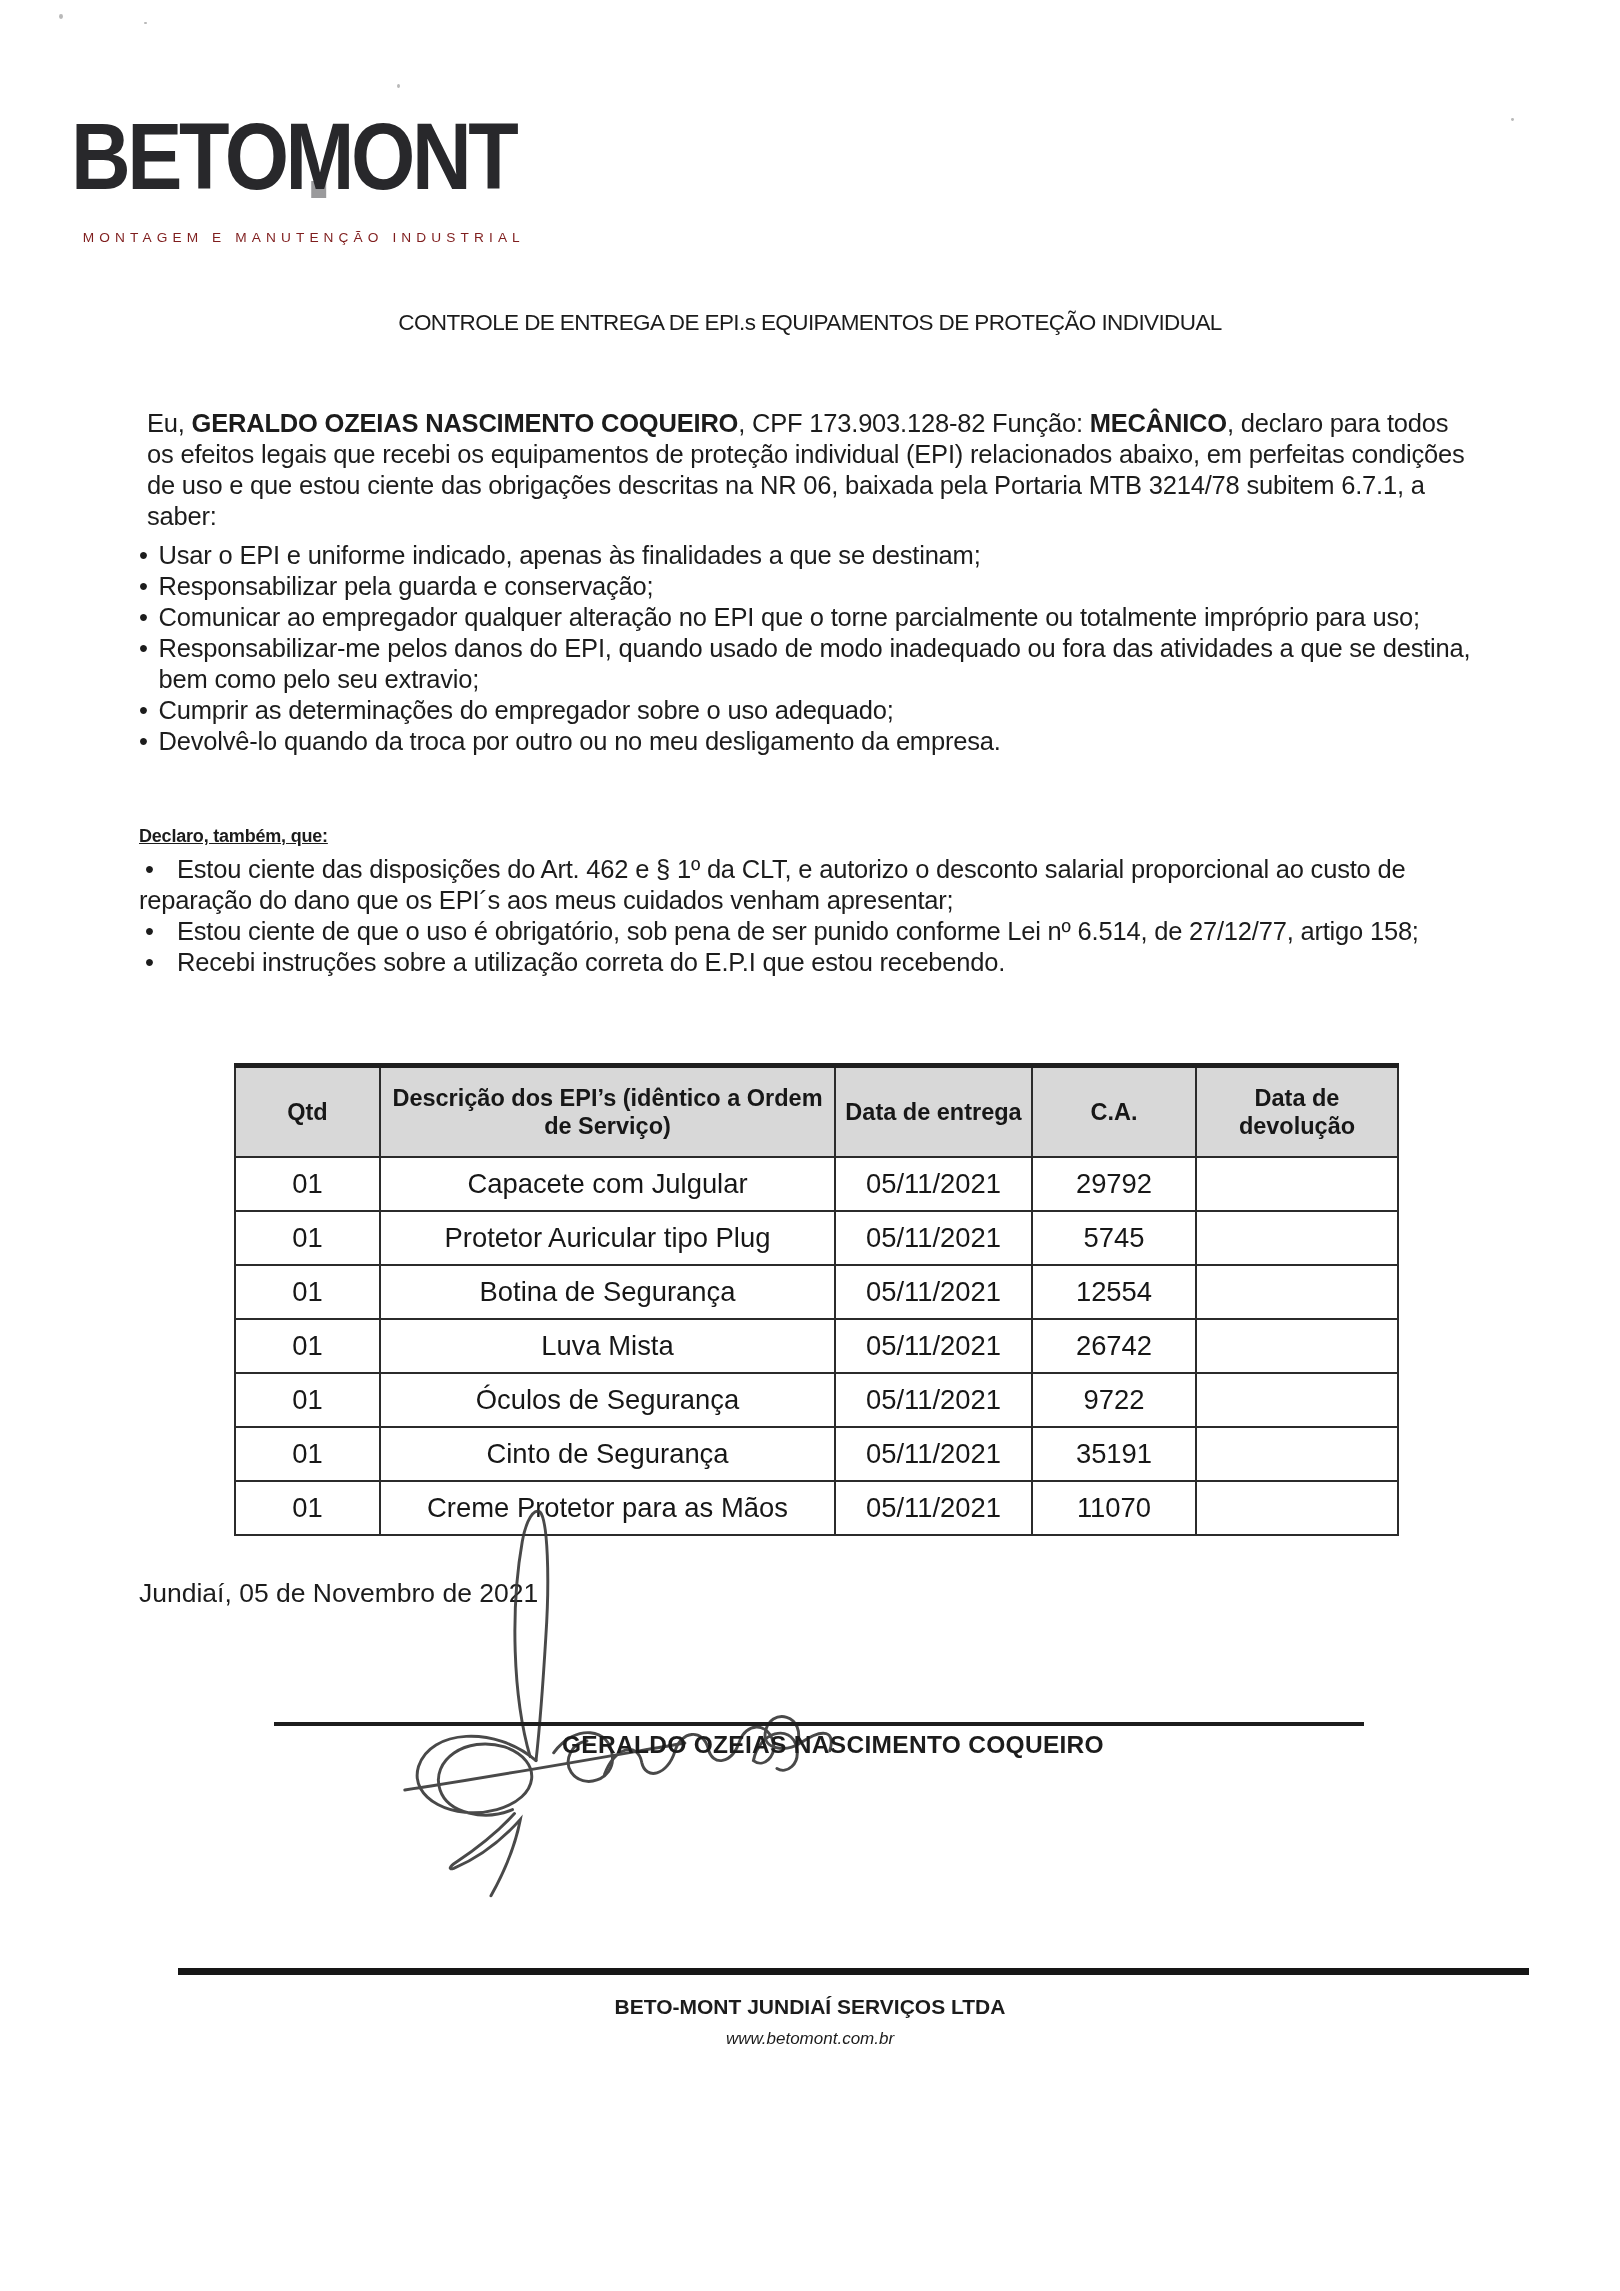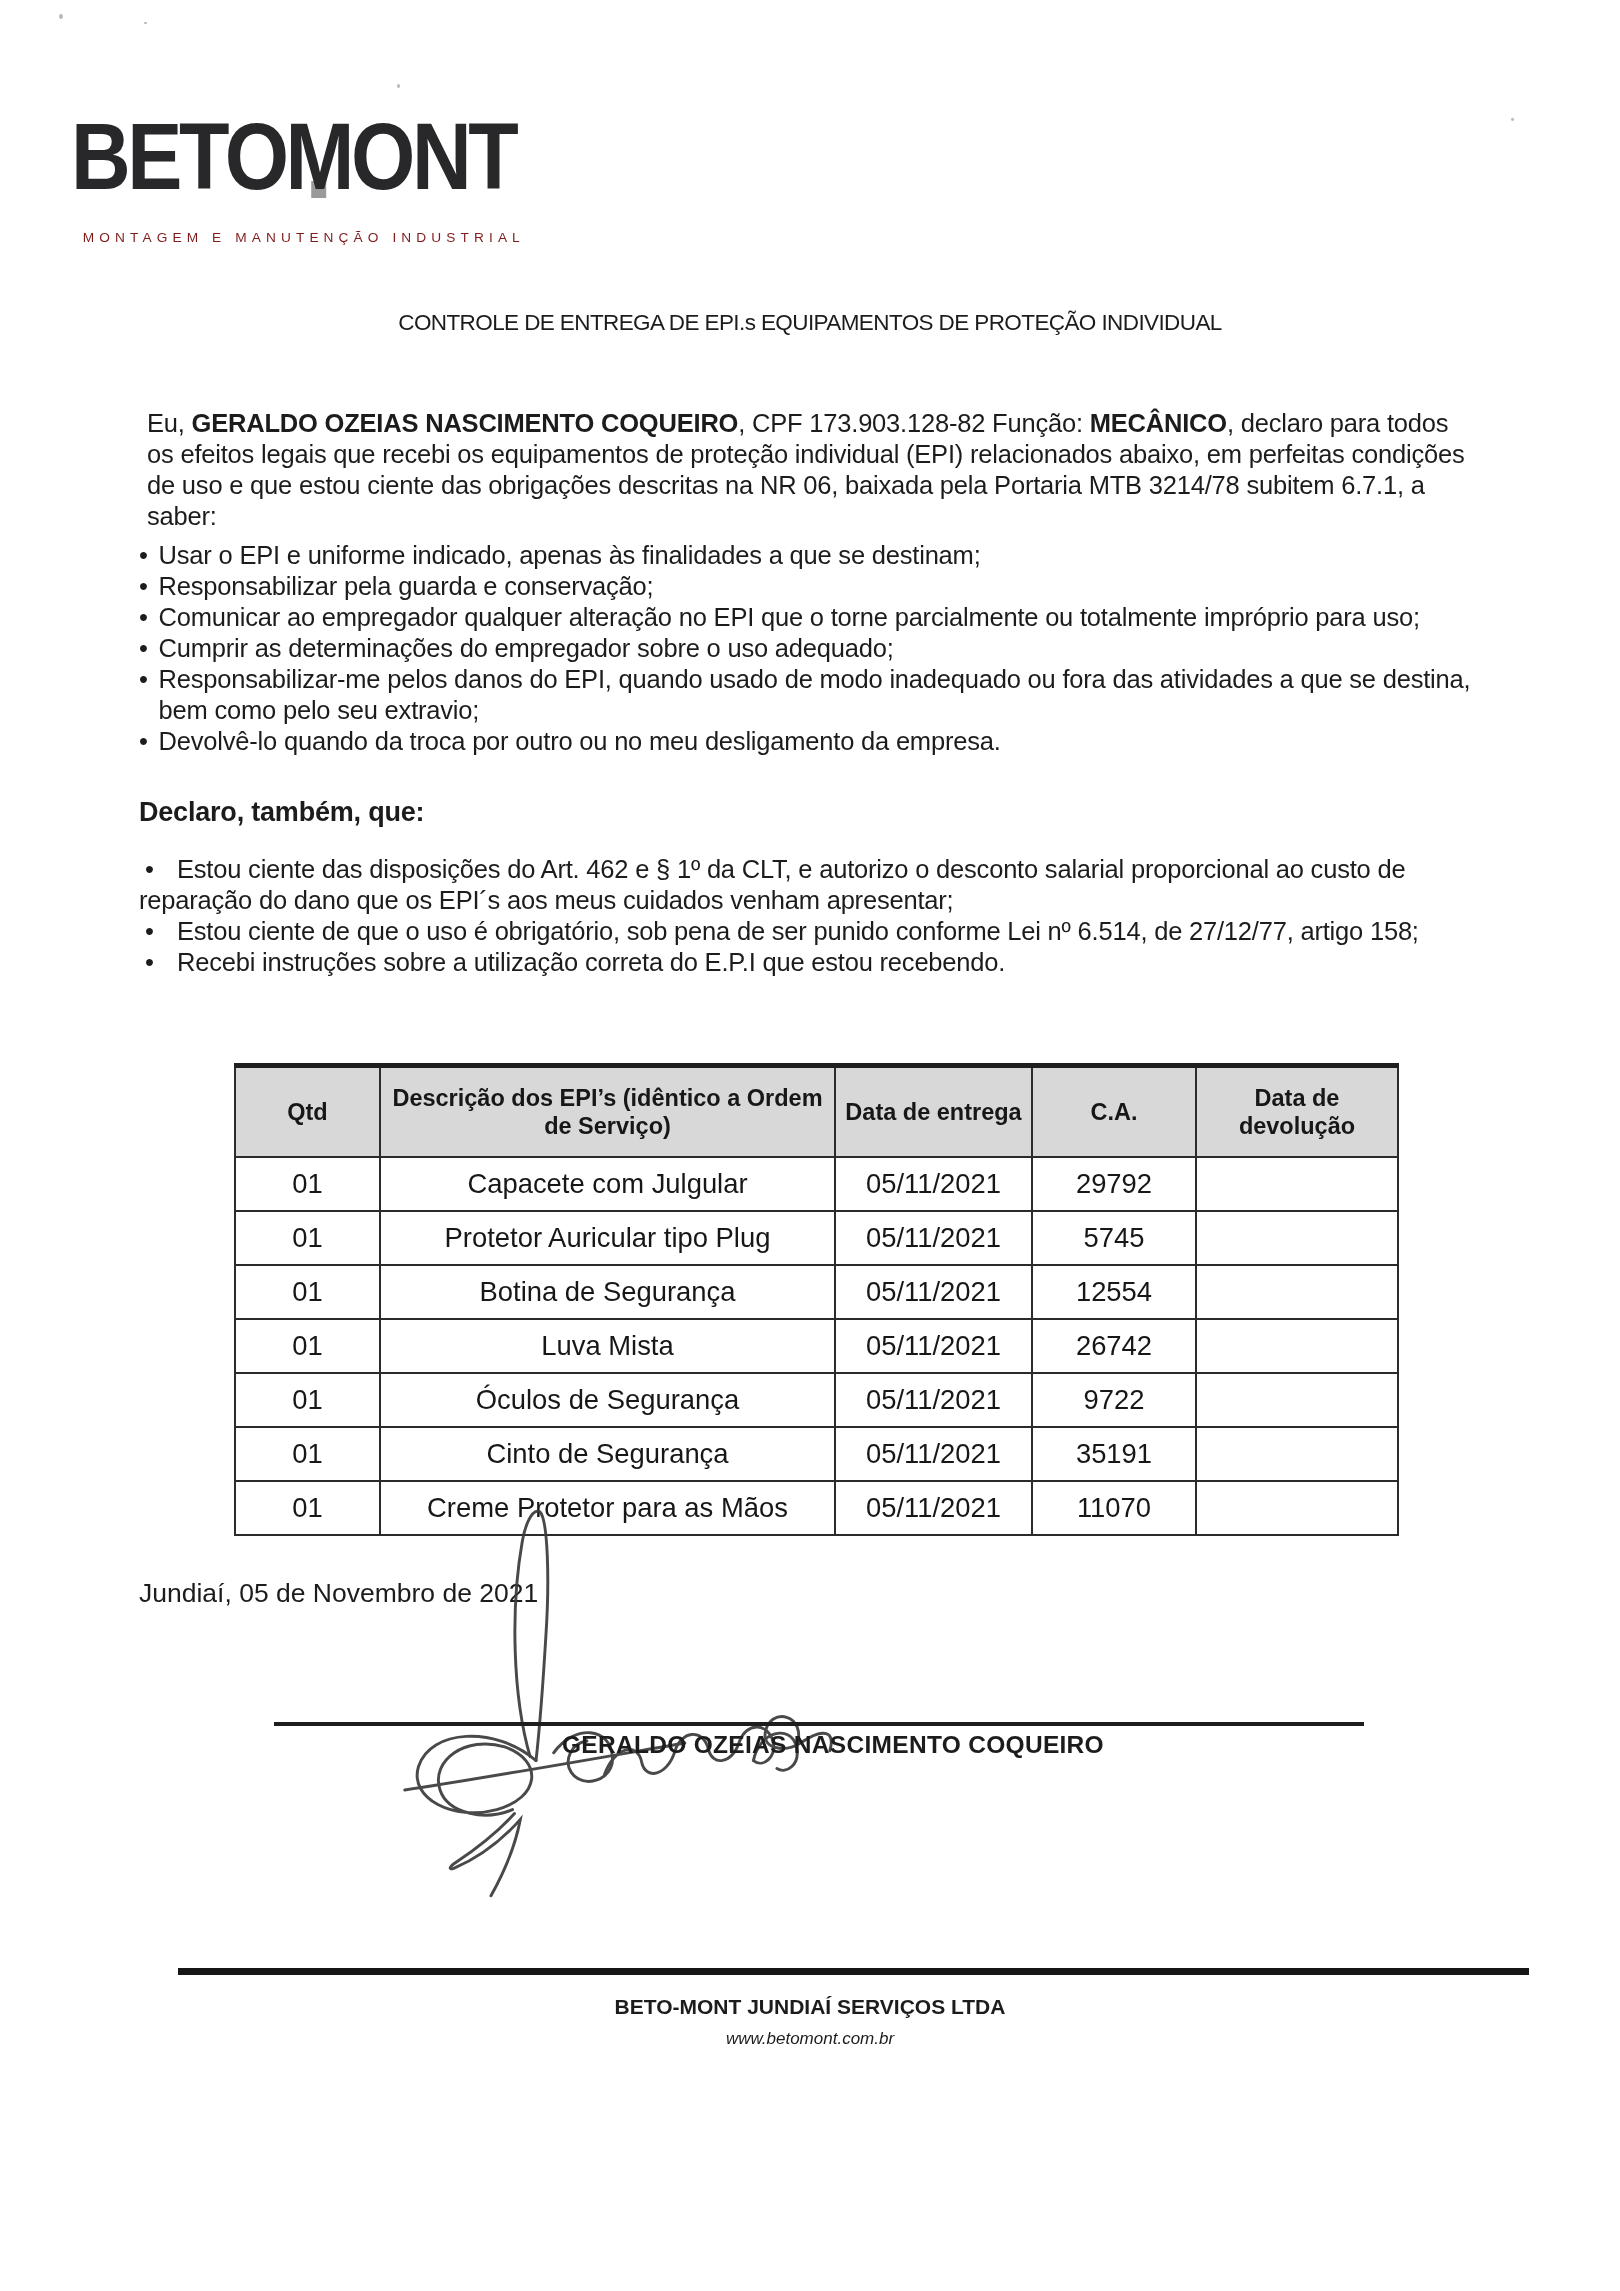--- a/index.html
+++ b/index.html
@@ -43,22 +43,22 @@
   .textblock {
     position:absolute; left:139px; top:400px; width:1341px;
     font-size:25.5px; line-height:31px; letter-spacing:-0.2px;
   }
   .textblock p { margin:8px; }
   .ob-list { margin:0; padding:0; list-style:none; }
   .ob-list li { padding-left:19.6px; text-indent:-19.6px; }
   .ob-list li::before { content:"•"; display:inline-block; width:19.6px; text-indent:0; }
 
   .declaro-heading {
-    position:absolute; left:139px; top:797px;
-    font-size:27px; font-weight:bold; letter-spacing:-0.2px;
+    position:absolute; left:139px; top:826px;
+    font-size:18px; font-weight:bold; letter-spacing:-0.2px;text-decoration:underline;
   }
   .decl-list {
     position:absolute; left:139px; top:854px; width:1362px;
     margin:0; padding:0; list-style:none;
     font-size:25.5px; line-height:31px; letter-spacing:-0.2px;
   }
   .decl-list li { padding-left:0; text-indent:0; }
   .decl-list li::before { content:"•"; display:inline-block; width:38px; padding-left:5.9px; box-sizing:border-box; text-indent:0; }
   .decl-list li.hang { padding-left:56px; text-indent:-56px; }
   .decl-list li.hang::before { width:38px; margin-left:0px; }
@@ -112,22 +112,22 @@
   </div>
 
   <div class="doc-title">CONTROLE DE ENTREGA DE EPI.s EQUIPAMENTOS DE PROTEÇÃO INDIVIDUAL</div>
 
   <div class="textblock">
     <p><span>Eu, </span><b>GERALDO OZEIAS NASCIMENTO COQUEIRO</b><span>, CPF 173.903.128-82 Função: </span><b>MECÂNICO</b><span>, declaro para todos os efeitos legais que recebi os equipamentos de proteção individual (EPI) relacionados abaixo, em perfeitas condições de uso e que estou ciente das obrigações descritas na NR 06, baixada pela Portaria MTB 3214/78 subitem 6.7.1, a saber:</span></p>
     <ul class="ob-list">
       <li>Usar o EPI e uniforme indicado, apenas às finalidades a que se destinam;</li>
       <li>Responsabilizar pela guarda e conservação;</li>
       <li>Comunicar ao empregador qualquer alteração no EPI que o torne parcialmente ou totalmente impróprio para uso;</li>
+      <li>Responsabilizar-me pelos danos do EPI, quando usado de modo inadequado ou fora das atividades a que se destina, bem como pelo seu extravio;</li>
       <li>Cumprir as determinações do empregador sobre o uso adequado;</li>
-      <li>Responsabilizar-me pelos danos do EPI, quando usado de modo inadequado ou fora das atividades a que se destina, bem como pelo seu extravio;</li>
       <li>Devolvê-lo quando da troca por outro ou no meu desligamento da empresa.</li>
     </ul>
   </div>
 
   <div class="declaro-heading">Declaro, também, que:</div>
   <ul class="decl-list">
     <li>Estou ciente das disposições do Art. 462 e § 1º da CLT, e autorizo o desconto salarial proporcional ao custo de reparação do dano que os EPI´s aos meus cuidados venham apresentar;</li>
     <li class="hang">Estou ciente de que o uso é obrigatório, sob pena de ser punido conforme Lei nº 6.514, de 27/12/77, artigo 158;</li>
     <li>Recebi instruções sobre a utilização correta do E.P.I que estou recebendo.</li>
   </ul>

